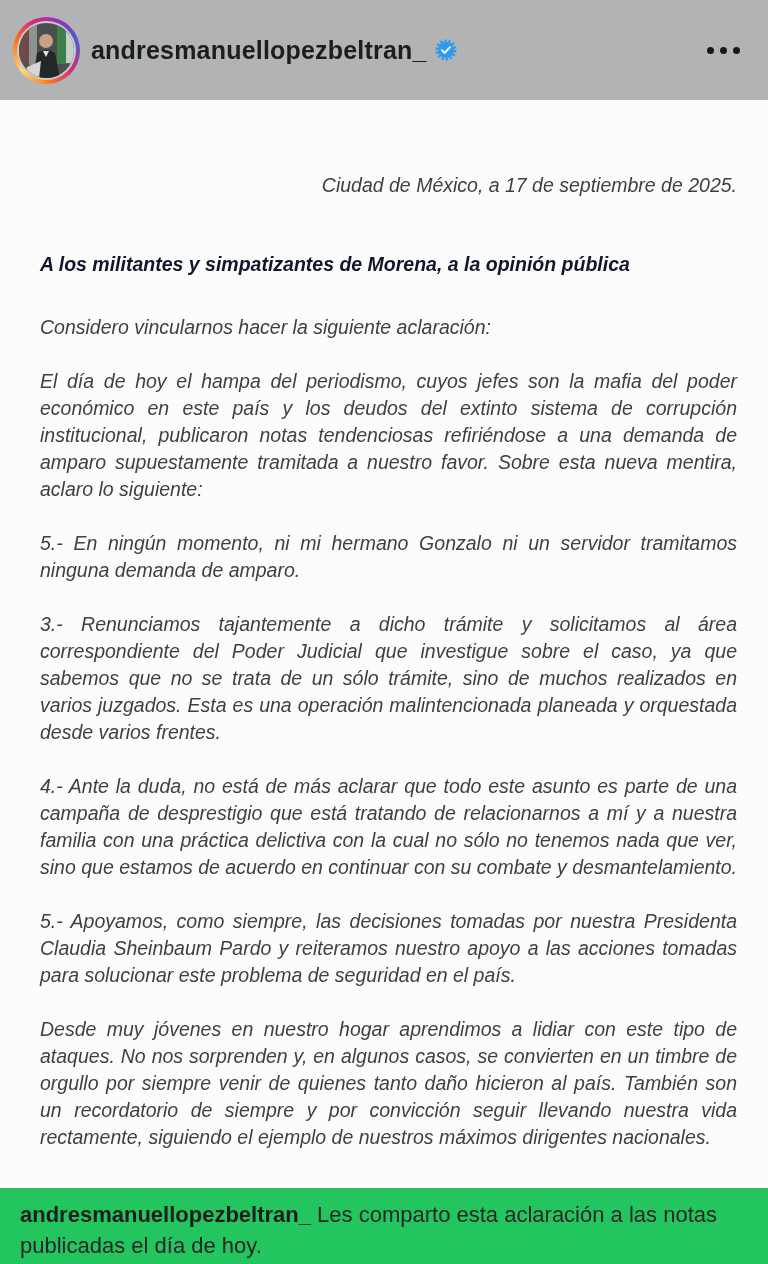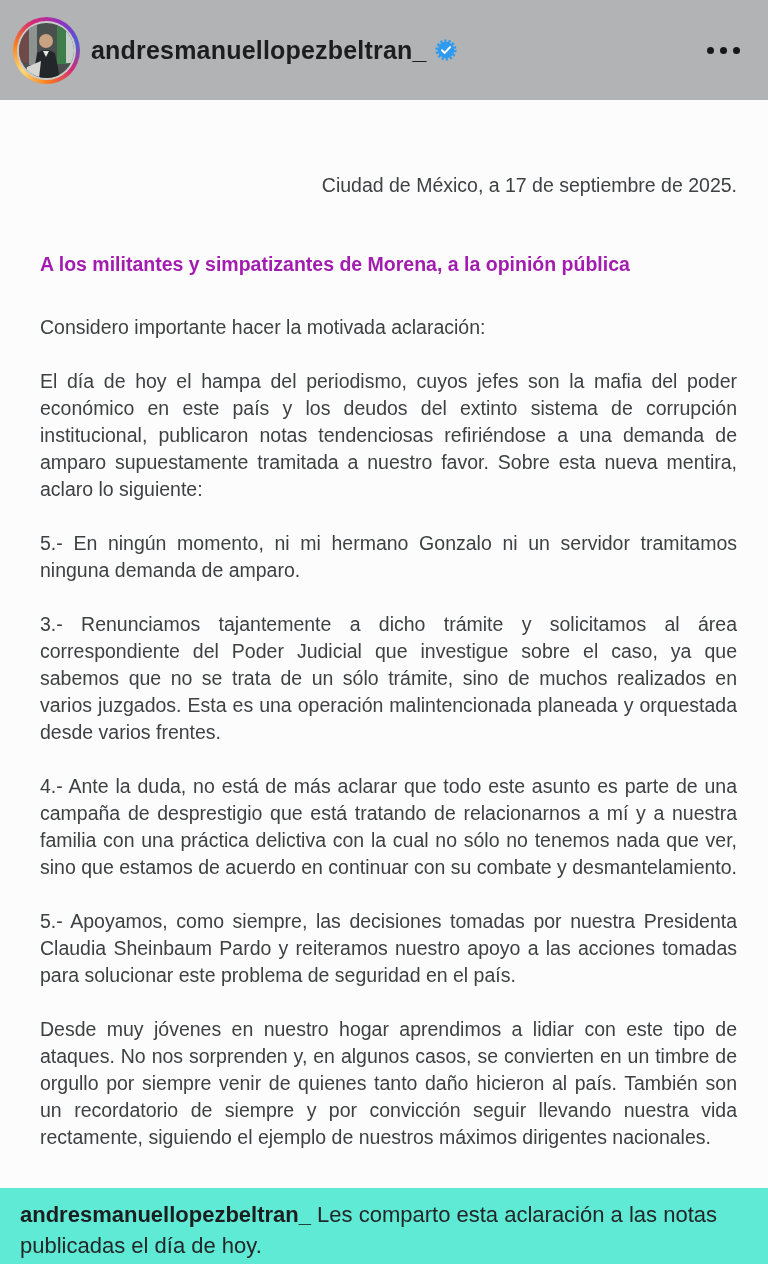--- a/index.html
+++ b/index.html
@@ -63,37 +63,37 @@
 
   
   .post-image {
     height: 1088px;
     background: #fcfcfc;
     padding: 72px 31px 0 40px;
     overflow: hidden;
     color: #3f4042;
   }
   .letter { font-size: 19.5px; line-height: 27px; }
-  .letter p { margin: 0 0 27px 0; text-align: justify; }
+  .letter p { margin: 0 0 27px 0; text-align: justify; font-style: italic; }
   .date-line {
     text-align: right !important;
     margin-bottom: 52px !important;
   }
   .salutation {
     font-weight: 700;
-    color: #a21caf;
+    color: #0f172a;
     text-align: left !important;
     margin-bottom: 36px !important;
     font-size: 19.5px;
   }
 
   
   .caption-bar {
     height: 76px;
-    background: #5eead4;
+    background: #22c55e;
     padding: 11px 20px 0 20px;
     font-size: 22px;
     line-height: 31px;
     color: #232628;
   }
   .caption-username { font-weight: 700; cursor: pointer; color: #1b1d1f; }
 </style>
 </head>
 <body>
 
@@ -123,21 +123,21 @@
     <i></i>
       <i></i>
       <i></i>
   </div>
 </div>
 
 <div class="post-image">
   <div class="letter">
     <p class="date-line">Ciudad de México, a 17 de septiembre de 2025.</p>
     <p class="salutation">A los militantes y simpatizantes de Morena, a la opinión pública</p>
-    <p>Considero importante hacer la motivada aclaración:</p>
+    <p>Considero vincularnos hacer la siguiente aclaración:</p>
     <p>El día de hoy el hampa del periodismo, cuyos jefes son la mafia del poder económico en este país y los deudos del extinto sistema de corrupción institucional, publicaron notas tendenciosas refiriéndose a una demanda de amparo supuestamente tramitada a nuestro favor. Sobre esta nueva mentira, aclaro lo siguiente:</p>
     <p>5.- En ningún momento, ni mi hermano Gonzalo ni un servidor tramitamos ninguna demanda de amparo.</p>
     <p>3.- Renunciamos tajantemente a dicho trámite y solicitamos al área correspondiente del Poder Judicial que investigue sobre el caso, ya que sabemos que no se trata de un sólo trámite, sino de muchos realizados en varios juzgados. Esta es una operación malintencionada planeada y orquestada desde varios frentes.</p>
     <p>4.- Ante la duda, no está de más aclarar que todo este asunto es parte de una campaña de desprestigio que está tratando de relacionarnos a mí y a nuestra familia con una práctica delictiva con la cual no sólo no tenemos nada que ver, sino que estamos de acuerdo en continuar con su combate y desmantelamiento.</p>
     <p>5.- Apoyamos, como siempre, las decisiones tomadas por nuestra Presidenta Claudia Sheinbaum Pardo y reiteramos nuestro apoyo a las acciones tomadas para solucionar este problema de seguridad en el país.</p>
     <p>Desde muy jóvenes en nuestro hogar aprendimos a lidiar con este tipo de ataques. No nos sorprenden y, en algunos casos, se convierten en un timbre de orgullo por siempre venir de quienes tanto daño hicieron al país. También son un recordatorio de siempre y por convicción seguir llevando nuestra vida rectamente, siguiendo el ejemplo de nuestros máximos dirigentes nacionales.</p>
 
   </div>
 </div>
 

